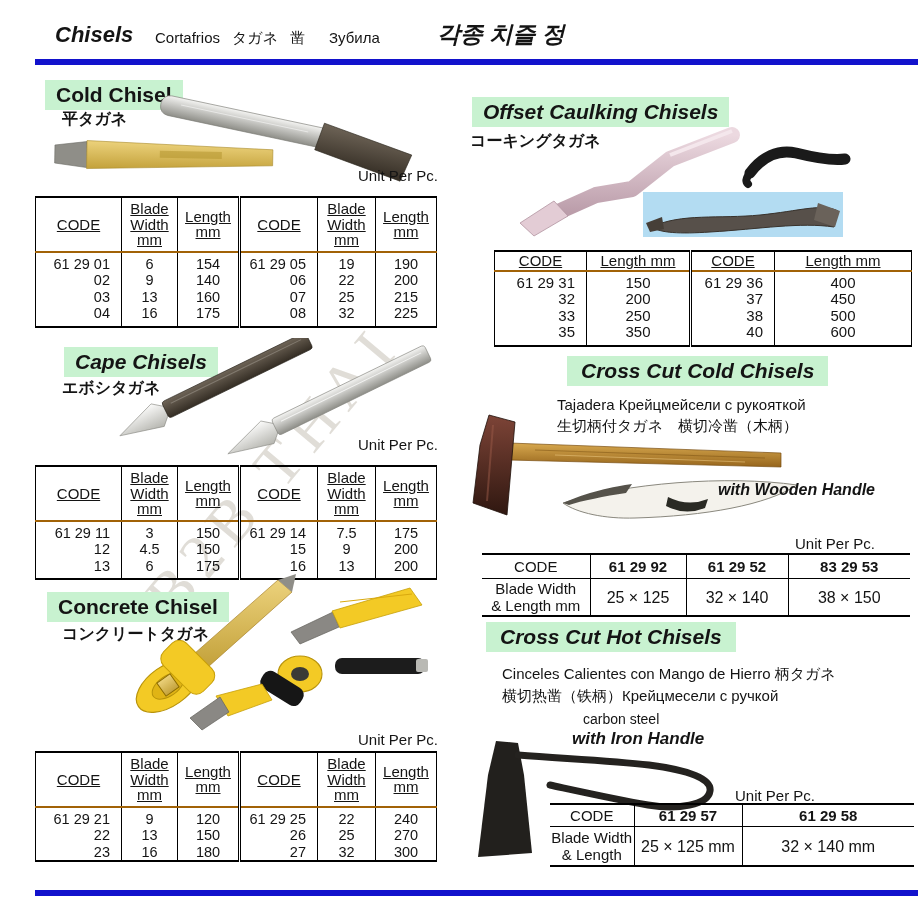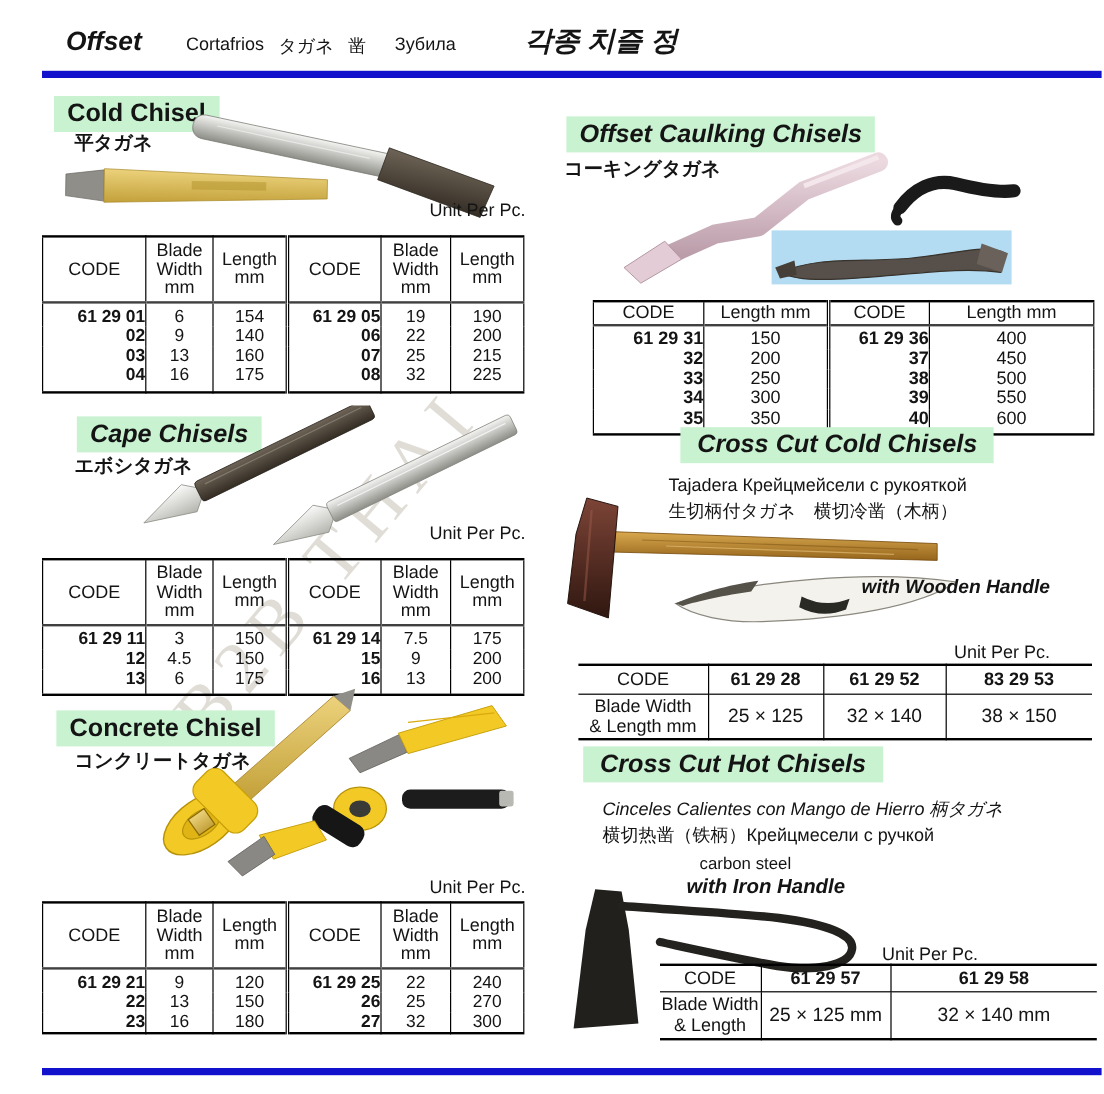--- a/index.html
+++ b/index.html
@@ -17,23 +17,23 @@
   .sub{font-size:15px;}
   .unit{font-size:15px;text-align:right;width:110px;}
   .note-bold{font-size:16px;font-weight:bold;font-style:italic;}
   .pre{white-space:pre-line;}
   .wm{font-family:"Liberation Serif",serif;font-size:62px;letter-spacing:10px;
       color:rgba(186,180,166,0.45);transform:rotate(-50deg);white-space:nowrap;}
   table{border-collapse:collapse;position:absolute;table-layout:fixed;background:transparent;}
   .spec6{border:1px solid #000;border-top:2px solid #000;border-bottom:2px solid #000;}
   .spec6 td{border-left:1px solid #000;font-size:14.5px;height:16px;line-height:16.5px;
             padding:0;text-align:center;vertical-align:middle;}
-  .spec6 tr.hd td{border-bottom:2px solid #404040;font-size:15px;line-height:15.5px;padding:3px 0;height:auto;}
+  .spec6 tr.hd td{border-bottom:2px solid #a16207;font-size:15px;line-height:15.5px;padding:3px 0;height:auto;text-decoration:underline;}
   .spec6 td.dbl{border-left:3px double #000;}
-  .spec6 td.code{text-align:right;font-weight:bold;}
+  .spec6 td.code{text-align:right;padding-right:11px;font-weight:normal;}
   .spec6 tr.first td{padding-top:3px;}
   .spec6 tr.last td{padding-bottom:4px;}
   .off tr.hd td{padding:1px 0;}
   .off td{font-size:15px;}
   .cc{border-top:2px solid #000;border-bottom:2px solid #000;}
   .cc td{border:1px solid #000;text-align:center;font-size:15px;vertical-align:middle;padding:0;}
   .cc td:first-child{border-left:none;}
   .cc td:last-child{border-right:none;}
   .cc .codeb{font-weight:bold;}
   .cc .val{font-size:16px;}
@@ -80,21 +80,21 @@
       </linearGradient>
       <linearGradient id="gYel" x1="0" y1="0" x2="0" y2="1">
         <stop offset="0" stop-color="#ffe14d"></stop>
           <stop offset="1" stop-color="#d9a90e"></stop>
       </linearGradient>
     </defs>
   </svg>
 
   <div class="abs wm" style="left:95px;top:435px;">B2B THAI</div>
 
-  <div class="abs pgtitle" style="left:55px;top:22px;">Offset</div>
+  <div class="abs pgtitle" style="left:55px;top:22px;">Chisels</div>
   <div class="abs lang" style="left:155px;top:29px;">Cortafrios</div>
   <div class="abs lang" style="left:232px;top:29px;">タガネ</div>
   <div class="abs lang" style="left:290px;top:29px;">凿</div>
   <div class="abs lang" style="left:329px;top:29px;">Зубила</div>
   <div class="abs ktitle" style="left:437px;top:19px;">각종 치즐 정</div>
   <div class="abs rule" style="left:35px;top:59px;width:883px;"></div>
 
   <div class="abs sec-label" style="left:45px;top:80px;">Cold Chisel</div>
   <div class="abs jp" style="left:62px;top:109px;font-family:Liberation Serif, serif;">平タガネ</div>
 
@@ -370,26 +370,20 @@
         <td>200</td>
         <td class="code dbl">37</td>
         <td>450</td>
       </tr>
       <tr>
         <td class="code">33</td>
         <td>250</td>
         <td class="code dbl">38</td>
         <td>500</td>
       </tr>
-      <tr>
-        <td class="code">34</td>
-        <td>300</td>
-        <td class="code dbl">39</td>
-        <td>550</td>
-      </tr>
       <tr class="last">
         <td class="code">35</td>
         <td>350</td>
         <td class="code dbl">40</td>
         <td>600</td>
       </tr>
     </tbody>
   </table>
 
   <div class="abs sec-label it big" style="left:543px;top:356px;">Cross Cut Cold Chisels</div>
@@ -417,36 +411,36 @@
   <table class="cc" style="left:482px;top:553px;width:428px;">
     <colgroup>
         <col style="width:108px">
         <col style="width:96px">
         <col style="width:102px">
         <col style="width:122px">
       </colgroup>
     <tbody>
       <tr class="r1">
         <td>CODE</td>
-        <td class="codeb">61 29 28</td>
+        <td class="codeb">61 29 92</td>
         <td class="codeb">61 29 52</td>
         <td class="codeb">83 29 53</td>
       </tr>
       <tr class="r2">
         <td class="pre">Blade Width
 &amp; Length mm</td>
         <td class="val">25 × 125</td>
         <td class="val">32 × 140</td>
         <td class="val">38 × 150</td>
       </tr>
     </tbody>
   </table>
 
   <div class="abs sec-label it big" style="left:462px;top:622px;">Cross Cut Hot Chisels</div>
-  <div class="abs sub" style="left:502px;top:665px;font-style:italic;">Cinceles Calientes con Mango de Hierro 柄タガネ</div>
+  <div class="abs sub" style="left:502px;top:665px;">Cinceles Calientes con Mango de Hierro 柄タガネ</div>
   <div class="abs sub" style="left:502px;top:687px;">横切热凿（铁柄）Крейцмесели с ручкой</div>
   <div class="abs" style="left:583px;top:711px;font-size:14px;">carbon steel</div>
   <div class="abs note-bold" style="left:572px;top:729px;font-size:17px;">with Iron Handle</div>
 
   <svg class="abs" style="left:462px;top:733px;" width="275" height="150" viewBox="0 0 275 150">
     <g>
       <polygon points="34,8 56,10 62,42 70,120 16,124 26,42" fill="#22201d"></polygon>
       <path d="M56,22 C110,26 152,28 187,32 C227,37 250,46 248,58 C246,72 216,77 186,72 C152,66 116,58 88,52" fill="none" stroke="#24221f" stroke-width="7" stroke-linecap="round"></path>
     </g>
   </svg>

